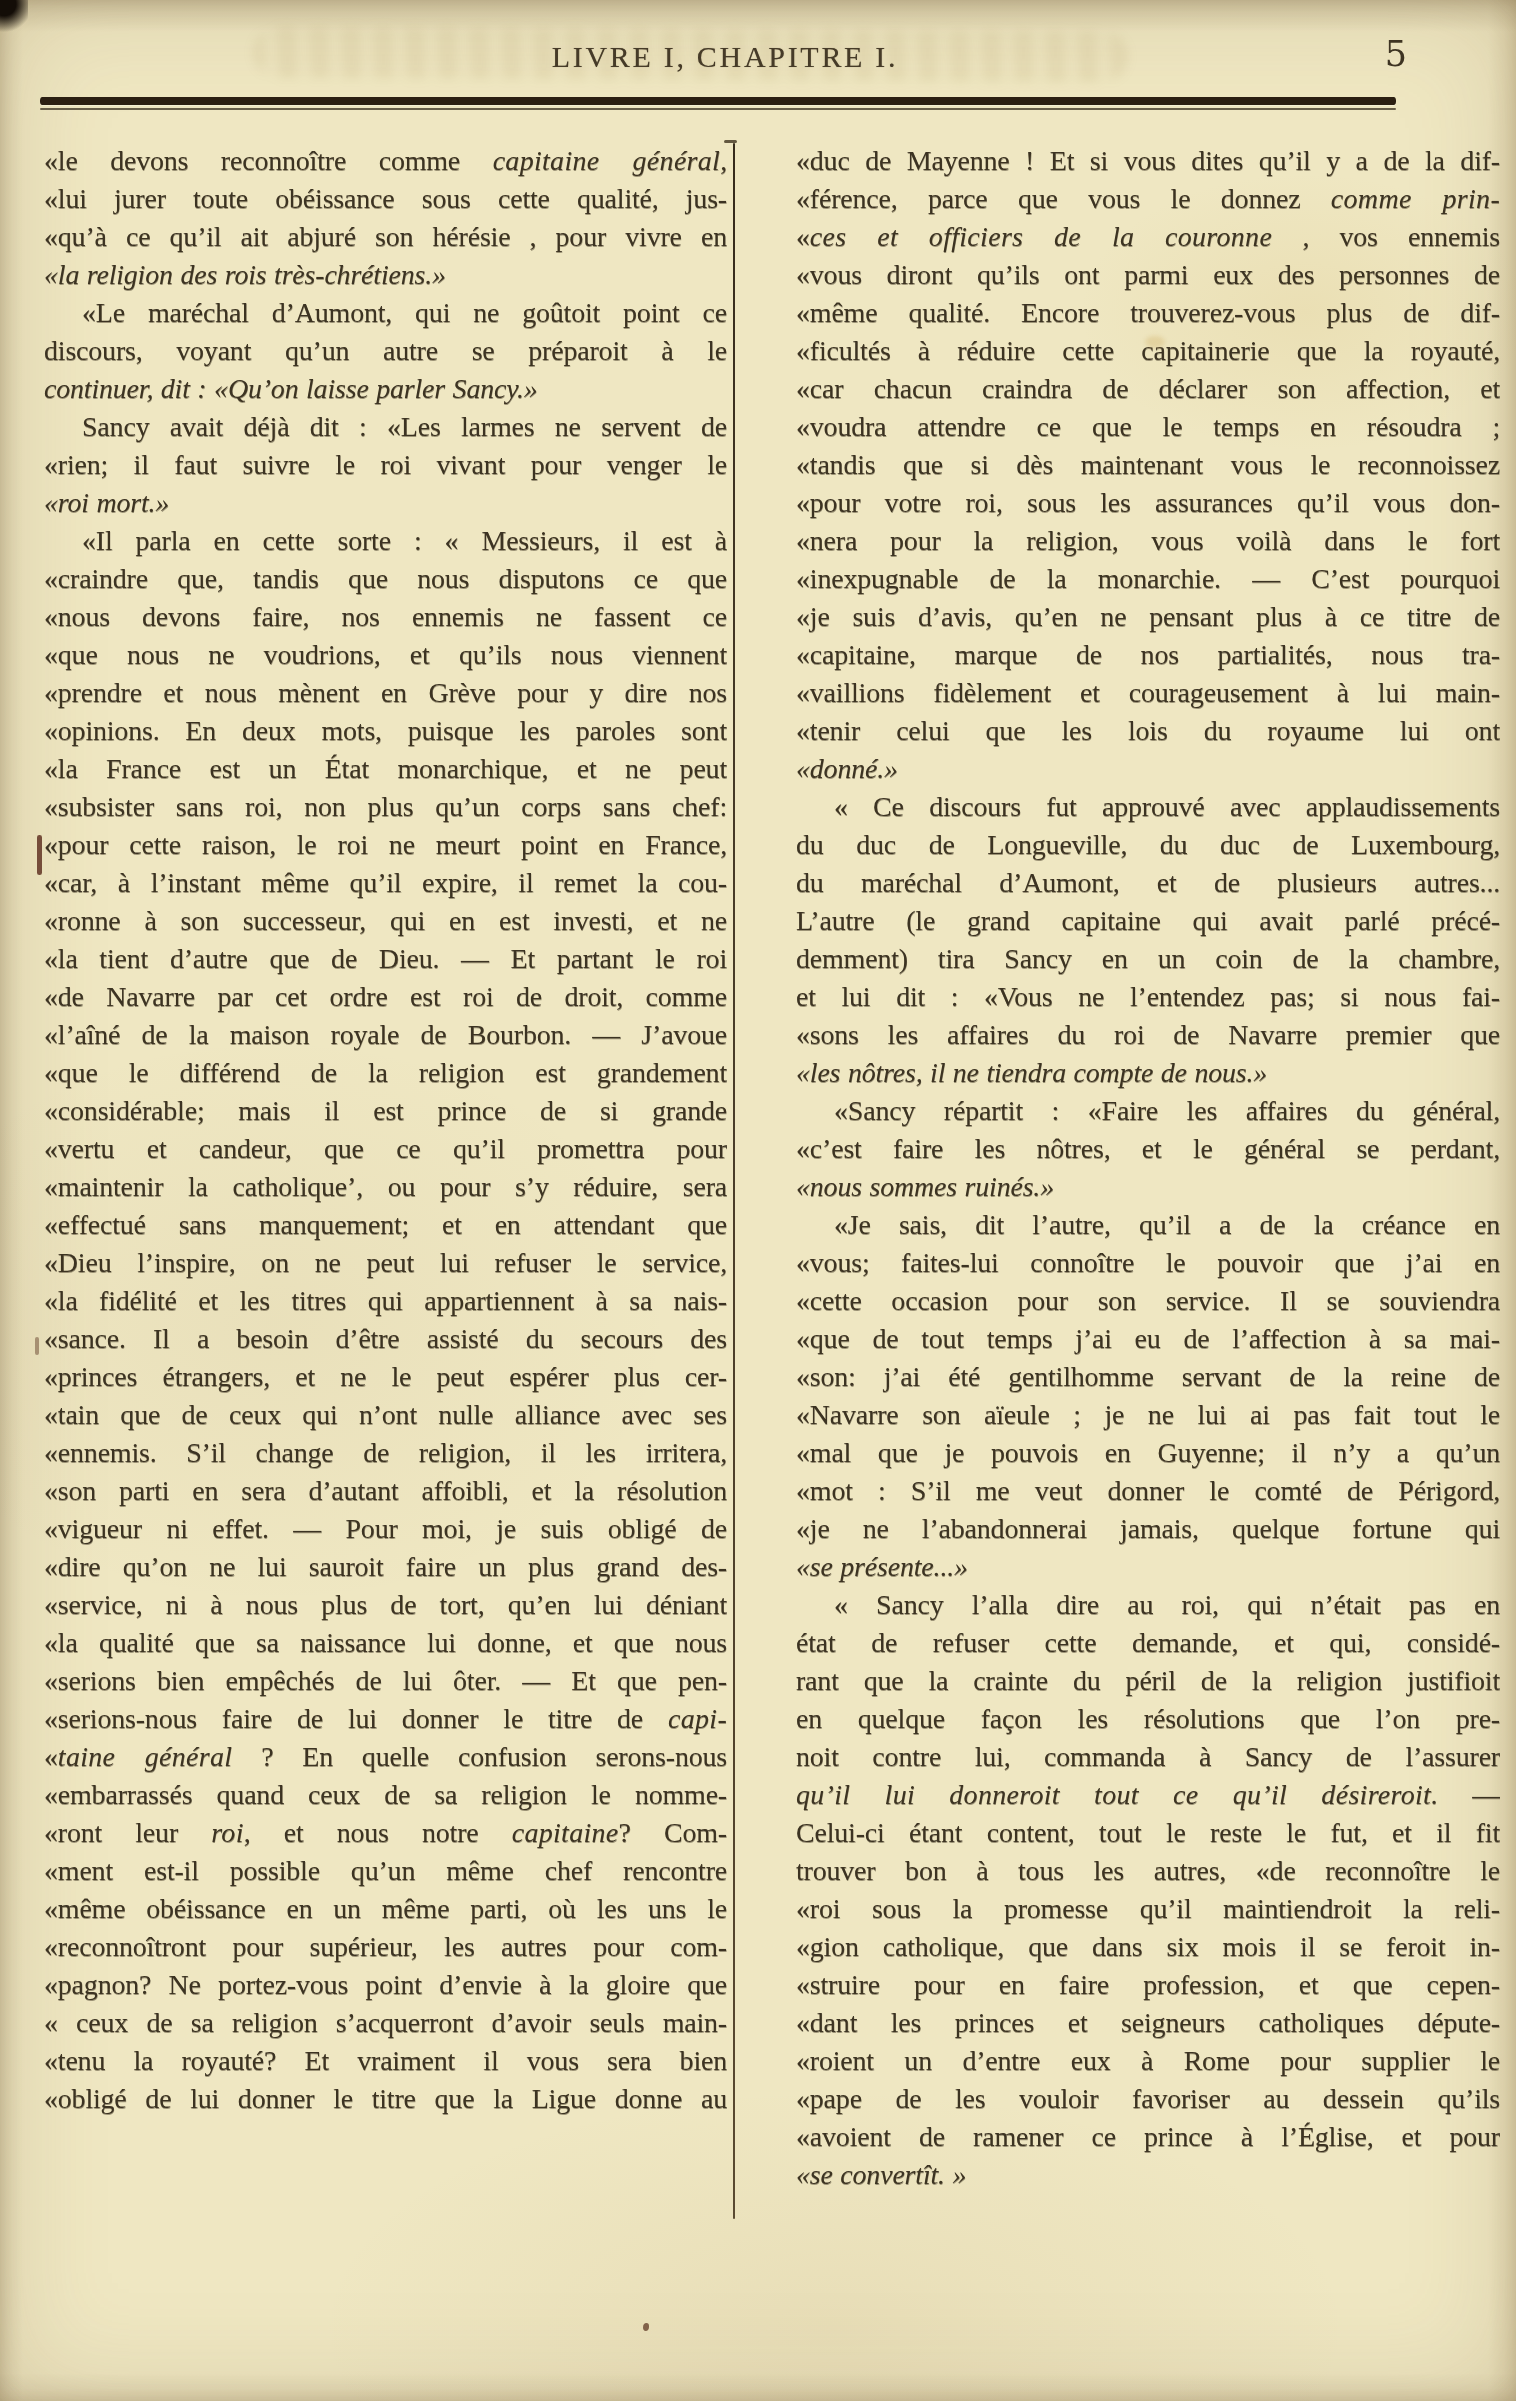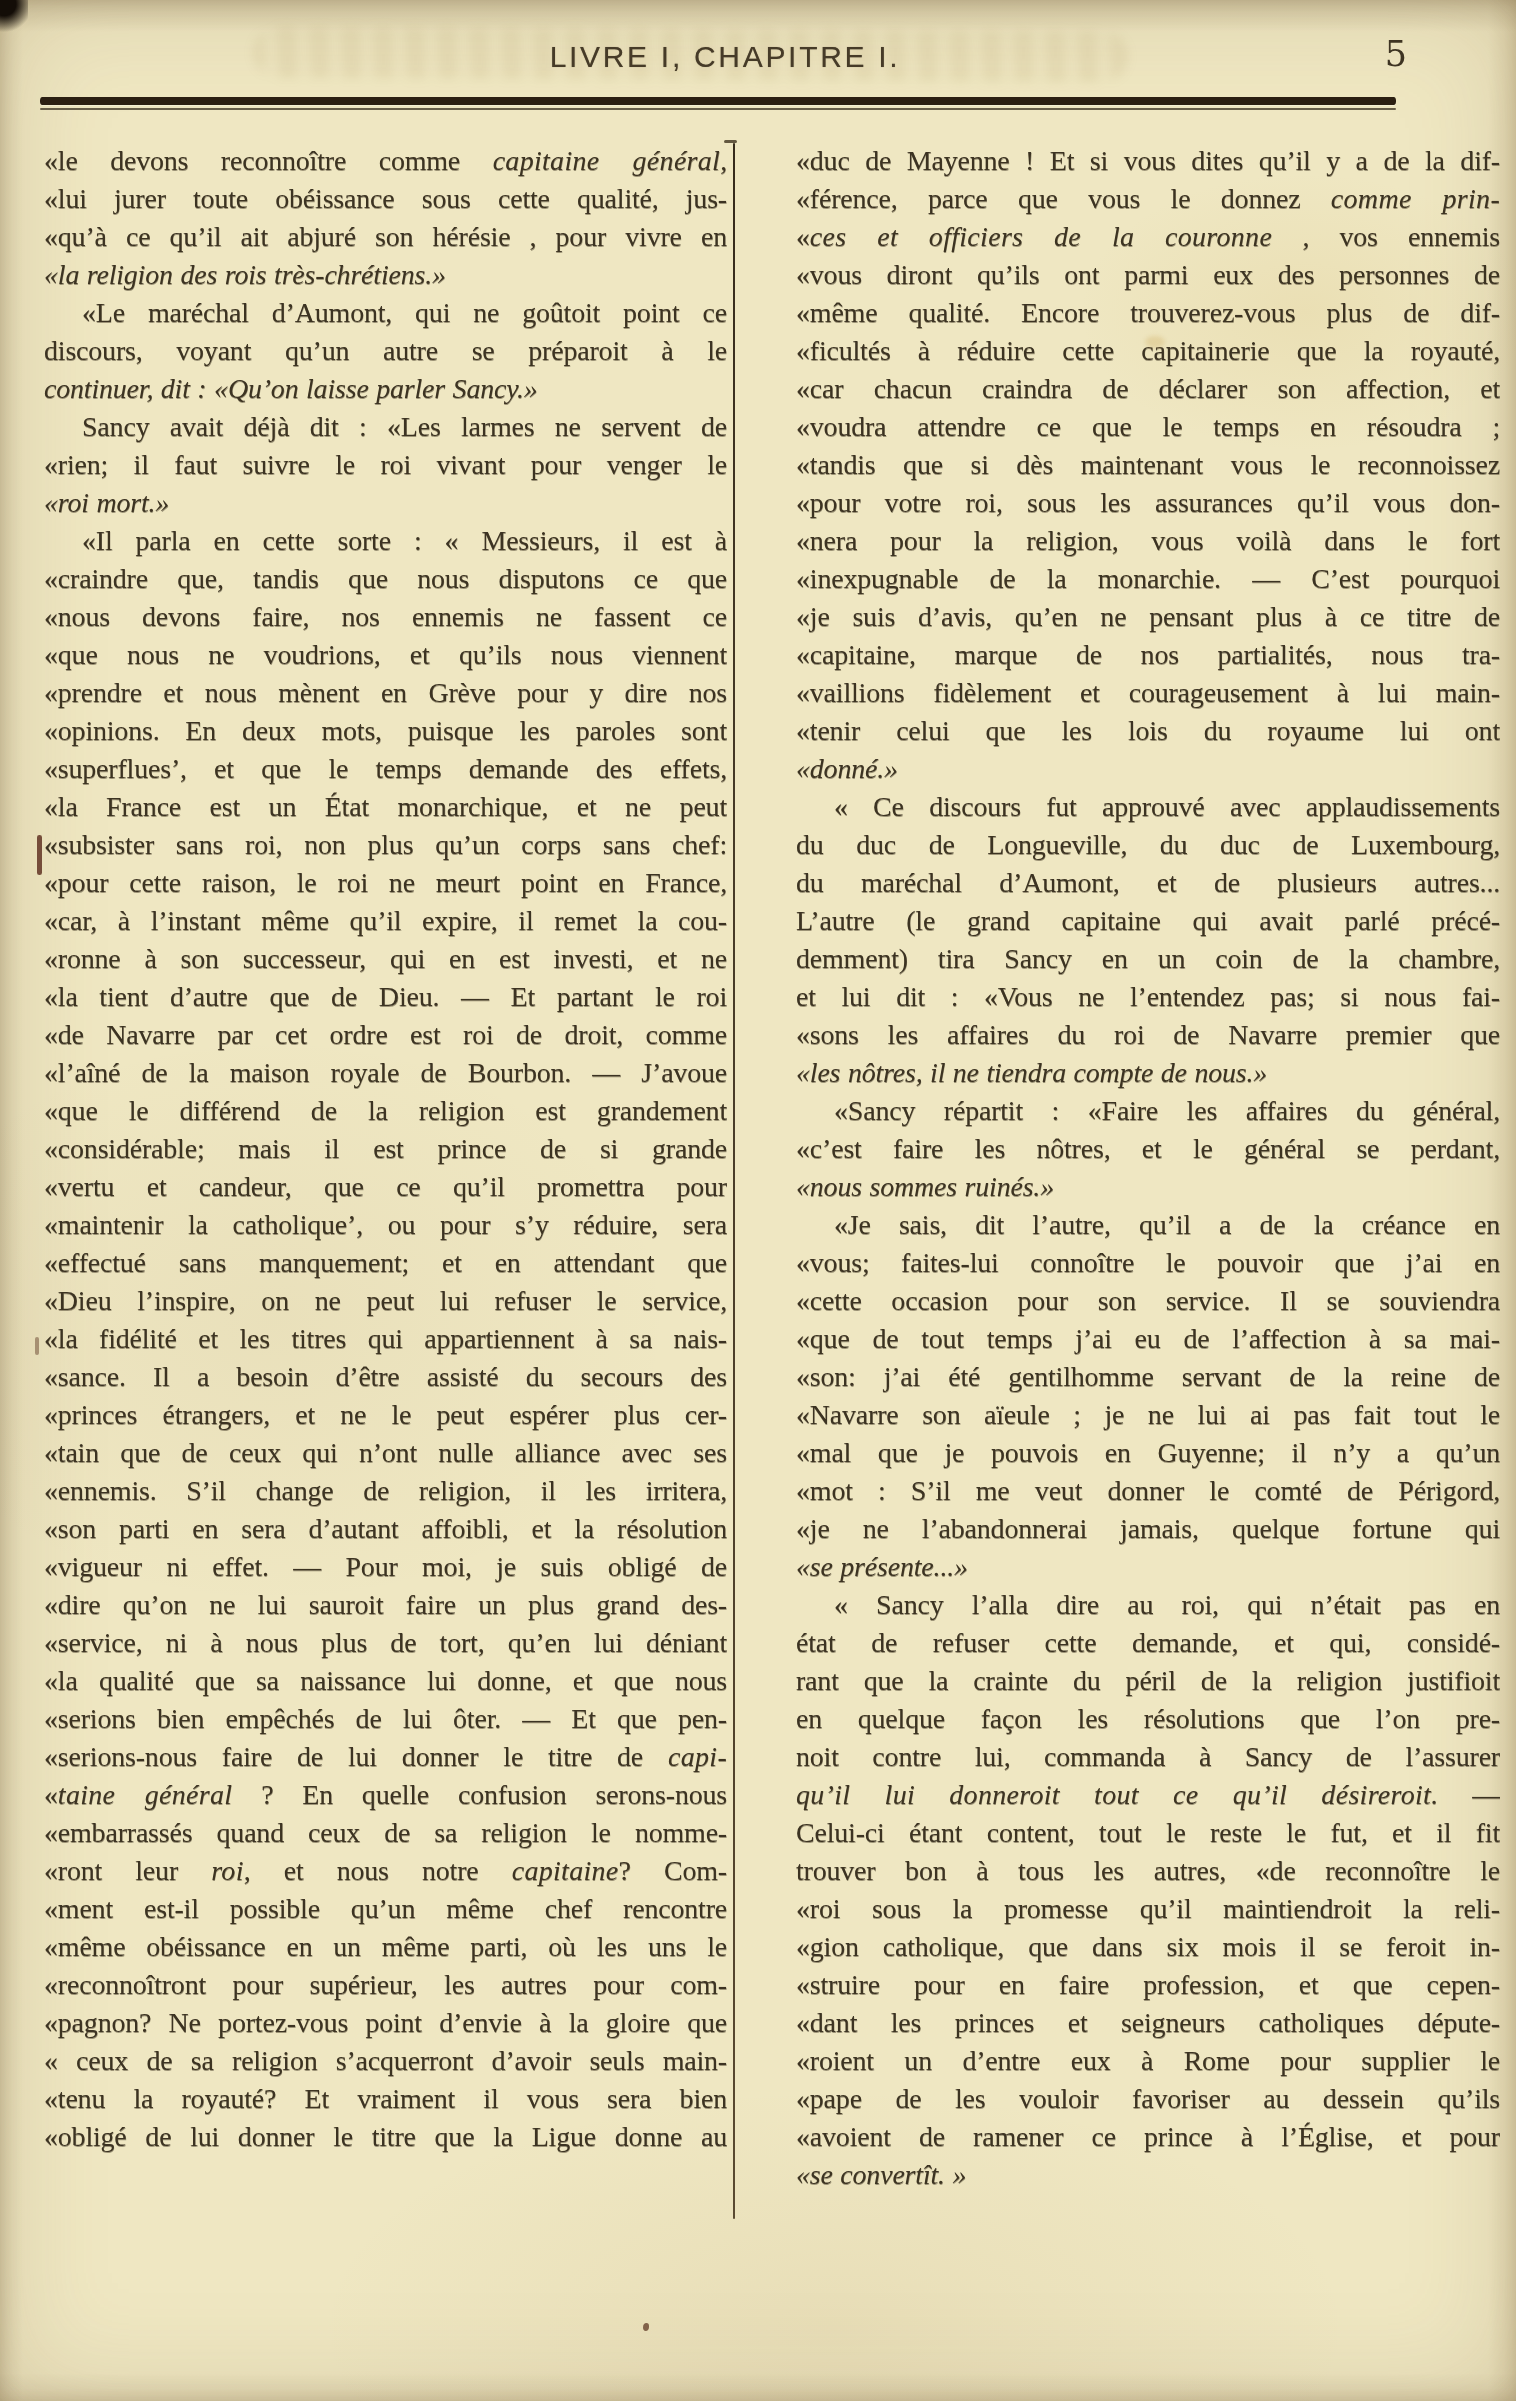--- a/index.html
+++ b/index.html
@@ -23,21 +23,21 @@
       var(--paper);
     box-shadow: inset 0 0 107px rgba(118,92,48,.22), inset 0 0 12.3px rgba(100,80,40,.15);
     overflow:hidden;
     font-family:"Liberation Serif","DejaVu Serif",serif;
     color:var(--ink);
   }
   
   .header-title{
     position:absolute;top:40px;left:0;width:1450px;
     text-align:center;
-    font-family:Liberation Sans, sans-serif;
+    font-family:Liberation Serif, serif;
     font-size:30px;line-height:34px;letter-spacing:2.7px;
     color:#463b28;
     text-shadow:0 0 0.8px rgba(70,59,40,.55);
   }
   .page-number{
     position:absolute;top:35px;left:1373px;width:46px;
     font-family:"DejaVu Serif","Liberation Serif",serif;
     font-size:35px;line-height:38px;text-align:center;
     color:#3e3422;
   }
@@ -129,21 +129,20 @@
       <div class="line end"><span>continuer, dit : «Qu’on laisse parler Sancy.»</span></div>
       <div class="line ind"><span>Sancy avait déjà dit : «Les larmes ne servent de</span></div>
       <div class="line"><span>«rien; il faut suivre le roi vivant pour venger le</span></div>
       <div class="line end"><span>«roi mort.»</span></div>
       <div class="line ind"><span>«Il parla en cette sorte : « Messieurs, il est à</span></div>
       <div class="line"><span>«craindre que, tandis que nous disputons ce que</span></div>
       <div class="line"><span>«nous devons faire, nos ennemis ne fassent ce</span></div>
       <div class="line"><span>«que nous ne voudrions, et qu’ils nous viennent</span></div>
       <div class="line"><span>«prendre et nous mènent en Grève pour y dire nos</span></div>
       <div class="line"><span>«opinions. En deux mots, puisque les paroles sont</span></div>
-      <div class="line"><span>«superflues’, et que le temps demande des effets,</span></div>
       <div class="line"><span>«la France est un État monarchique, et ne peut</span></div>
       <div class="line"><span>«subsister sans roi, non plus qu’un corps sans chef:</span></div>
       <div class="line"><span>«pour cette raison, le roi ne meurt point en France,</span></div>
       <div class="line"><span>«car, à l’instant même qu’il expire, il remet la cou-</span></div>
       <div class="line"><span>«ronne à son successeur, qui en est investi, et ne</span></div>
       <div class="line"><span>«la tient d’autre que de Dieu. — Et partant le roi</span></div>
       <div class="line"><span>«de Navarre par cet ordre est roi de droit, comme</span></div>
       <div class="line"><span>«l’aîné de la maison royale de Bourbon. — J’avoue</span></div>
       <div class="line"><span>«que le différend de la religion est grandement</span></div>
       <div class="line"><span>«considérable; mais il est prince de si grande</span></div>

